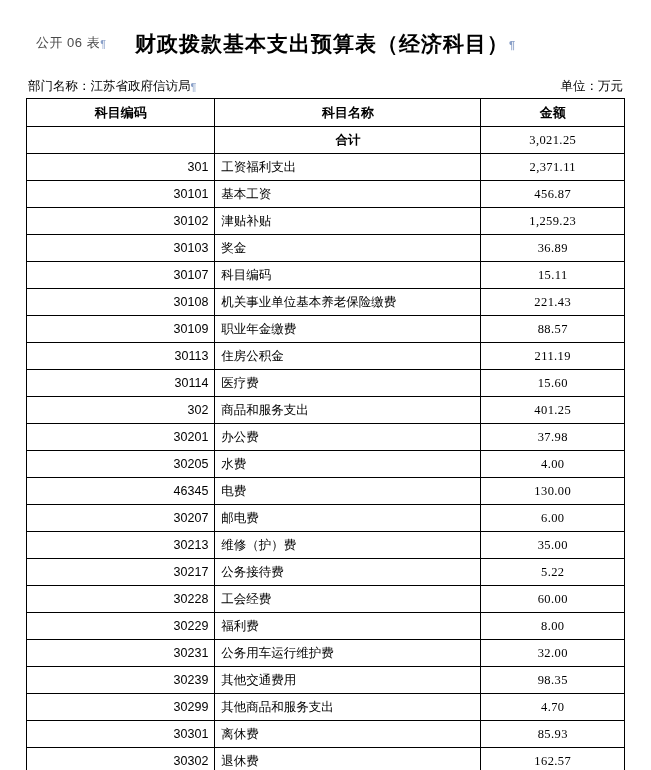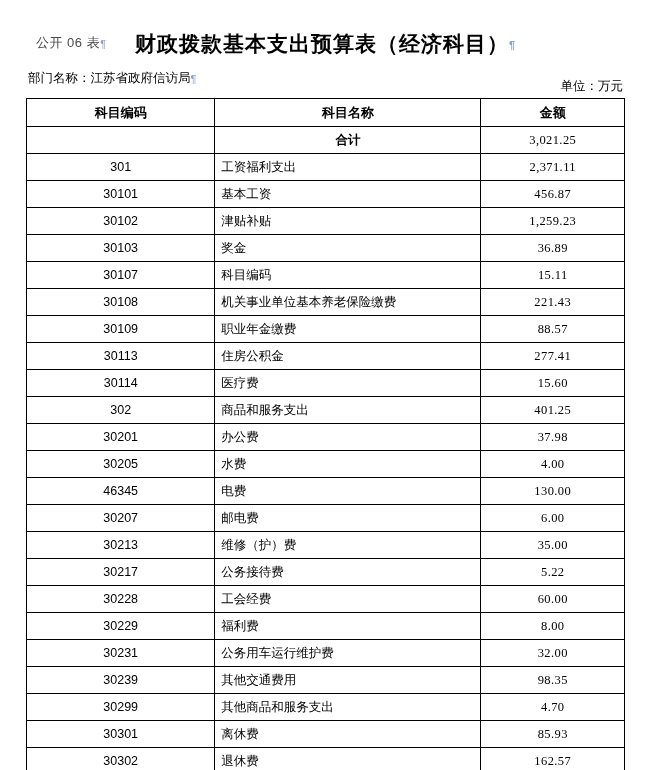--- a/index.html
+++ b/index.html
@@ -40,20 +40,21 @@
     font-size: 21px;
     font-weight: bold;
     font-family: Liberation Sans, sans-serif;
     margin-top: 30px;
     letter-spacing: 1px;
     white-space: nowrap;
   }
   .meta-row {
     display: flex;
     justify-content: space-between;
+    align-items: flex-end;
     font-size: 12.5px;
     margin-top: 12px;
     padding: 0 2px 3px 2px;
   }
   .meta-left {
     white-space: nowrap;
   }
   .meta-right {
     white-space: nowrap;
     margin-top: 8px;
@@ -75,21 +76,21 @@
   table.budget thead td {
     text-align: center;
     font-weight: bold;
     font-size: 13px;
     height: 28px;
   }
   col.c-code { width: 31.5%; }
   col.c-name { width: 44.5%; }
   col.c-amt  { width: 24%; }
 
-  td.code { text-align: center; }
+  td.code { text-align: right; }
   td.name { text-align: left; padding-left: 10px; }
   td.amt  { text-align: center; font-family: "Liberation Serif", "DejaVu Serif", serif; letter-spacing: 0.4px; }
   tr.total td.name { text-align: center; font-weight: bold; }
   tr.total td.code { }
 </style>
 </head>
 <body>
 
 <div class="page">
 
@@ -160,21 +161,21 @@
         <td class="amt">221.43</td>
       </tr>
       <tr>
         <td class="code">30109</td>
         <td class="name">职业年金缴费</td>
         <td class="amt">88.57</td>
       </tr>
       <tr>
         <td class="code">30113</td>
         <td class="name">住房公积金</td>
-        <td class="amt">277.41</td>
+        <td class="amt">211.19</td>
       </tr>
       <tr>
         <td class="code">30114</td>
         <td class="name">医疗费</td>
         <td class="amt">15.60</td>
       </tr>
       <tr>
         <td class="code">302</td>
         <td class="name">商品和服务支出</td>
         <td class="amt">401.25</td>

